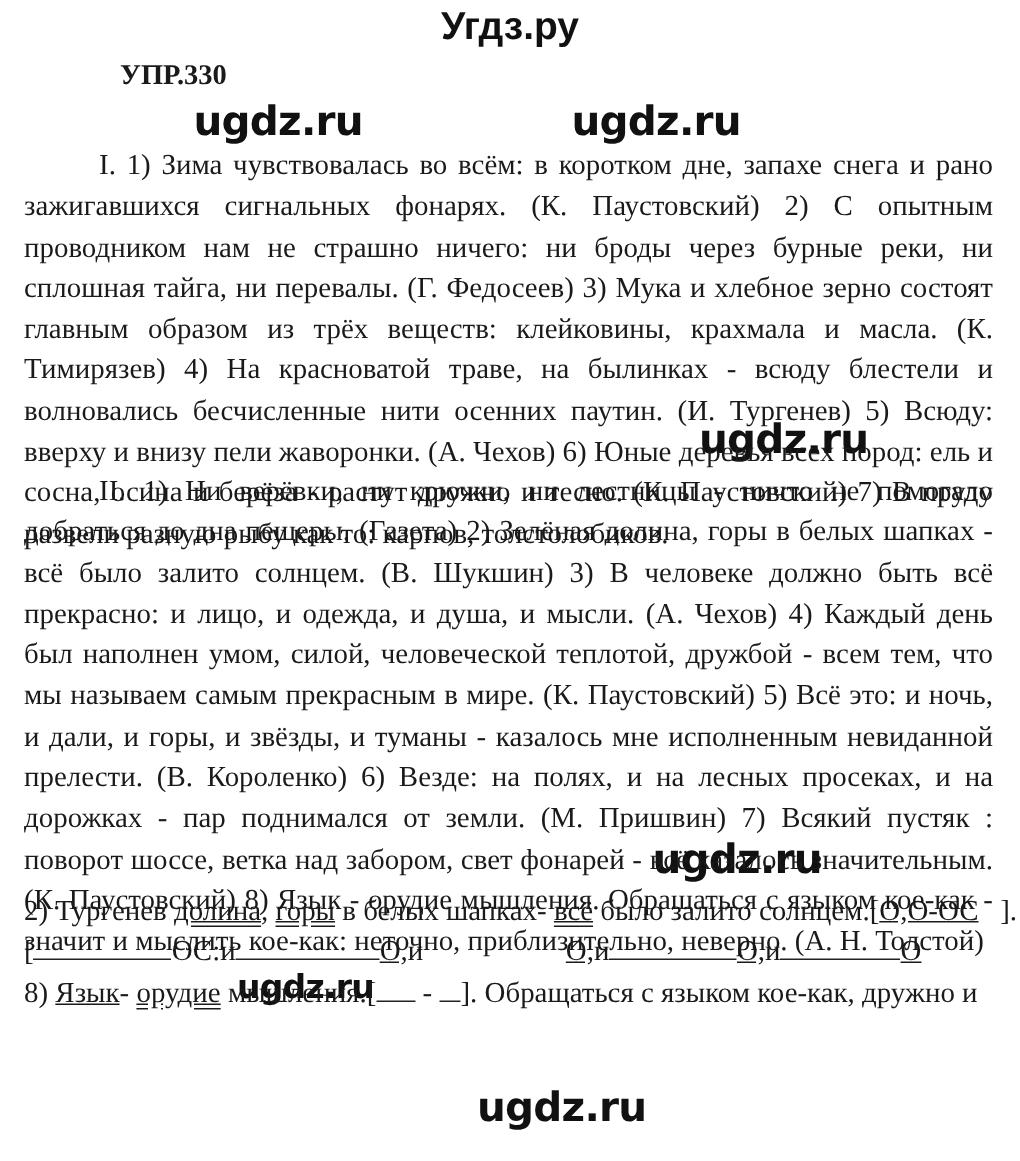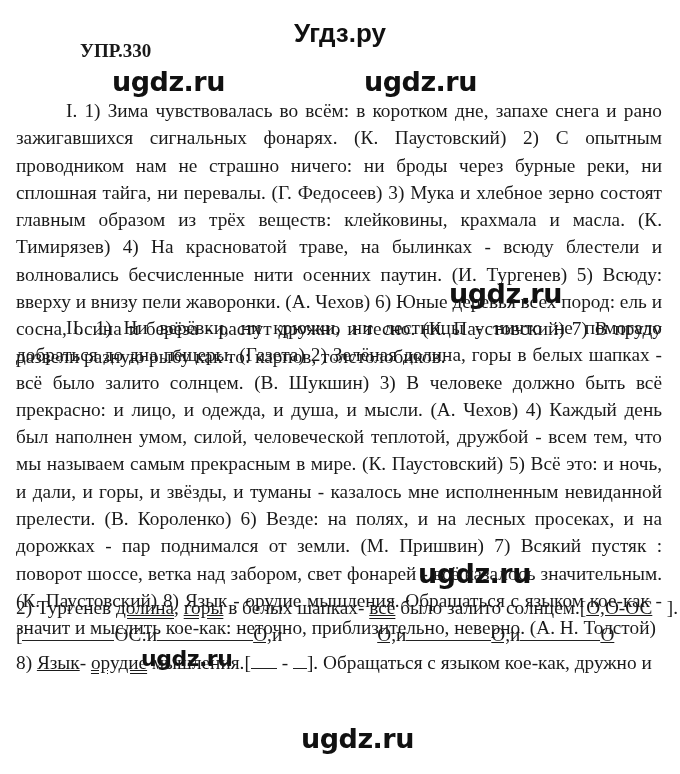--- a/index.html
+++ b/index.html
@@ -1,19 +1,19 @@
 <!DOCTYPE html>
 <html><head>
 <meta charset="utf-8">
 <style>
   html, body { margin: 0; padding: 0; background: #ffffff; }
   body { width: 680px; height: 774px; position: relative; overflow: hidden; color: #1a1a1a; }
-  .site-title { position: absolute; top: 2px; left: 0; width: 680px; text-align: center; font-family: "Liberation Sans", sans-serif; font-weight: bold; font-size: 26px; color: #111; margin-top: 16px; }
+  .site-title { position: absolute; top: 2px; left: 0; width: 680px; text-align: center; font-family: "Liberation Sans", sans-serif; font-weight: bold; font-size: 26px; color: #111; }
   .ex-title { position: absolute; top: 40px; left: 80px; font-family: "Liberation Serif", serif; font-weight: bold; font-size: 19px; }
-  .wm { position: absolute; font-family: "DejaVu Sans", sans-serif; font-weight: bold; font-size: 27px; color: #111; letter-spacing: -0.5px; }
+  .wm { position: absolute; font-family: "DejaVu Sans", sans-serif; font-weight: bold; font-size: 27px; color: #111; letter-spacing: -0.5px; margin-left: 17px; }
   .wm-sm { font-size: 22px; }
   .text { position: absolute; left: 16px; width: 646px; font-family: "Liberation Serif", serif; font-size: 19.3px; line-height: 27.3px; text-align: justify; }
   .text p { margin: 0; text-indent: 50px; }
   .u { text-decoration: underline; }
   .u2 { text-decoration: underline double; }
   .ud { text-decoration: underline dotted; }
   .b { font-weight: bold; }
   .line { white-space: nowrap; }
   .blank { display: inline-block; border-bottom: 1px solid #222; height: 16px; vertical-align: baseline; }
 </style>

